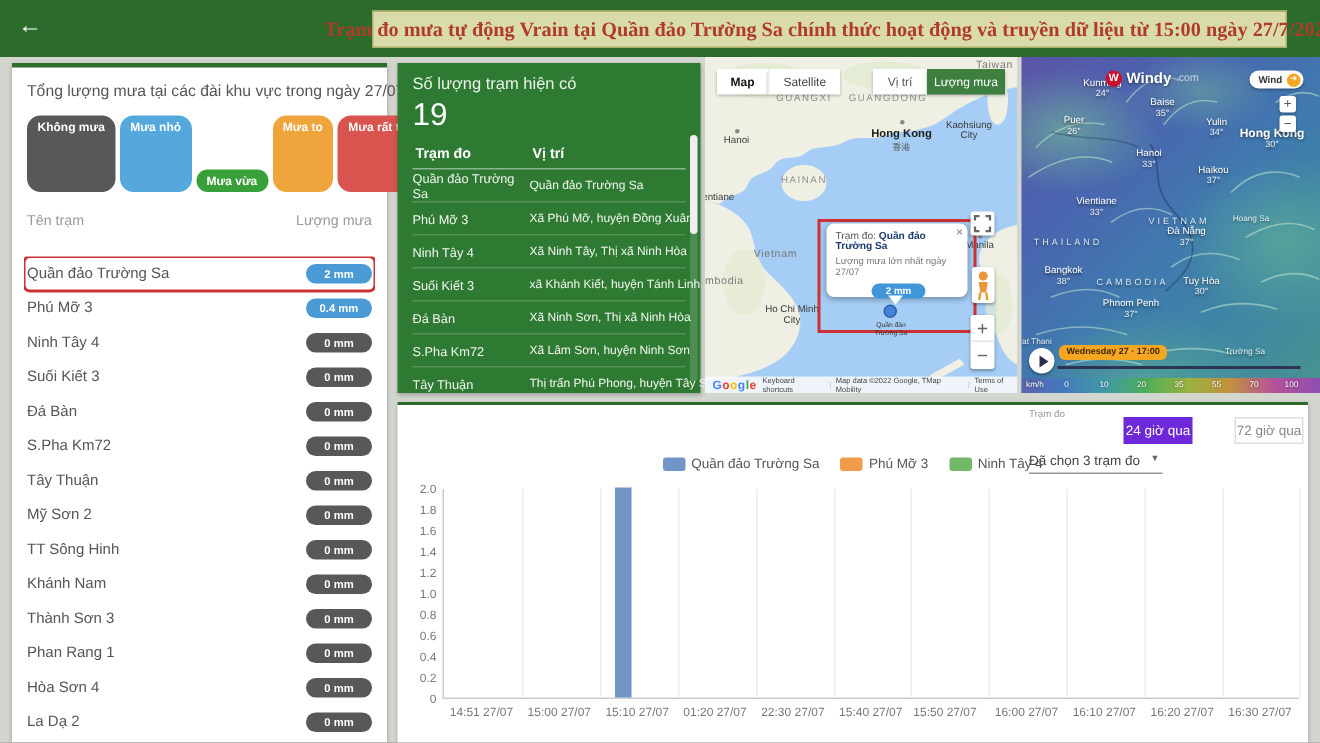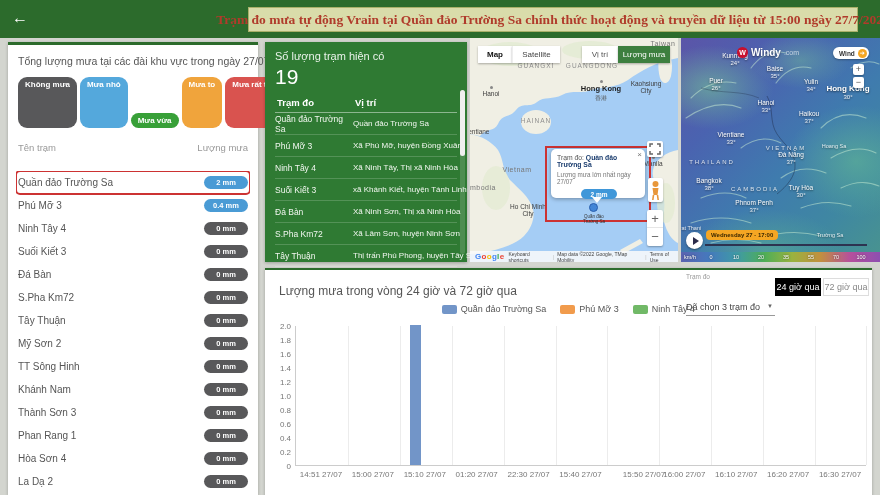--- a/index.html
+++ b/index.html
@@ -102,21 +102,21 @@
     background:linear-gradient(90deg,#5b63b0 0%,#4579bd 14%,#3f9aa6 28%,#4fae57 42%,#9ab23f 56%,#c2903f 70%,#b5509c 85%,#8d4fb0 100%); }
   #w-scale span { color:#fff; font-size:5.5px; text-shadow:0 0 2px rgba(0,0,0,.6); position:absolute; transform:translateX(-50%); }
 
   
   #chart-card { left:265px; top:268px; width:607px; height:230px; border-top:2px solid #2c6b2c; }
   #ch-title { position:absolute; left:14px; top:14px; font-size:12px; color:#555; }
   #dd-label { position:absolute; left:421px; top:3px; font-size:6.5px; color:#999; }
   #dd { position:absolute; left:421px; top:12px; width:89px; border-bottom:1px solid #999; font-size:9px; color:#444; padding-bottom:3px; cursor:pointer;margin-top:20px; }
   #dd .caret { position:absolute; right:2px; top:1px; font-size:6px; color:#666; }
   .tbtn { position:absolute; top:8px; width:46px; height:18px; font-size:9px; display:flex; align-items:center; justify-content:center; cursor:pointer; }
-  #btn24 { left:510px; background:#000000; color:#fff; }
+  #btn24 { left:484px; background:#6d28d9; color:#fff; }
   #btn72 { left:558px; background:#fff; color:#888; border:1px solid #ddd; }
   #ch-legend { position:absolute; left:0; top:34px; width:607px; display:flex; justify-content:center; gap:14px; }
   .leg { display:flex; align-items:center; gap:4px; font-size:9px; color:#555; cursor:pointer; }
   .leg i { width:15px; height:9px; border-radius:2px; }
   #plot { position:absolute; left:30px; top:56px; width:571px; height:140px; border-left:1px solid #ccc; border-bottom:1px solid #ccc; }
   .gridv { position:absolute; top:0; bottom:0; width:1px; background:#ececec; }
   .ytick { position:absolute; right:577px; transform:translateY(-50%); font-size:8px; color:#777; }
   .xtick { position:absolute; top:200px; transform:translateX(-50%); font-size:8px; color:#777; white-space:nowrap; }
   .bar { position:absolute; bottom:0; }
 </style>
@@ -435,21 +435,20 @@
         <span style="left: 55px;">10</span>
         <span style="left: 80px;">20</span>
         <span style="left: 105px;">35</span>
         <span style="left: 130px;">55</span>
         <span style="left: 155px;">70</span>
         <span style="left: 180px;">100</span>
       </div>
   </div>
 
   <div id="chart-card" class="card">
-    <div id="ch-title">Lượng mưa trong vòng 24 giờ và 72 giờ qua</div>
     <div id="dd-label">Trạm đo</div>
     <div id="dd">
       <span>Đã chọn 3 trạm đo</span>
       <span class="caret">▼</span>
     </div>
     <div class="tbtn" id="btn24">24 giờ qua</div>
     <div class="tbtn" id="btn72">72 giờ qua</div>
     <div id="ch-legend">
         <div class="leg">
           <i style="background: rgb(114, 149, 200);"></i>
@@ -489,21 +488,21 @@
         <span class="ytick" style="top: 98px; right: 581px;">1.4</span>
         <span class="ytick" style="top: 84px; right: 581px;">1.6</span>
         <span class="ytick" style="top: 70px; right: 581px;">1.8</span>
         <span class="ytick" style="top: 56px; right: 581px;">2.0</span>
         <span class="xtick" style="left: 55.9545px;">14:51 27/07</span>
         <span class="xtick" style="left: 107.864px;">15:00 27/07</span>
         <span class="xtick" style="left: 159.773px;">15:10 27/07</span>
         <span class="xtick" style="left: 211.682px;">01:20 27/07</span>
         <span class="xtick" style="left: 263.591px;">22:30 27/07</span>
         <span class="xtick" style="left: 315.5px;">15:40 27/07</span>
-        <span class="xtick" style="left: 379px;">15:50 27/07</span>
+        <span class="xtick" style="left: 365px;">15:50 27/07</span>
         <span class="xtick" style="left: 419.318px;">16:00 27/07</span>
         <span class="xtick" style="left: 471.227px;">16:10 27/07</span>
         <span class="xtick" style="left: 523.136px;">16:20 27/07</span>
         <span class="xtick" style="left: 575.045px;">16:30 27/07</span>
       </div>
   </div>
 
 </div>
 
 </body></html>

